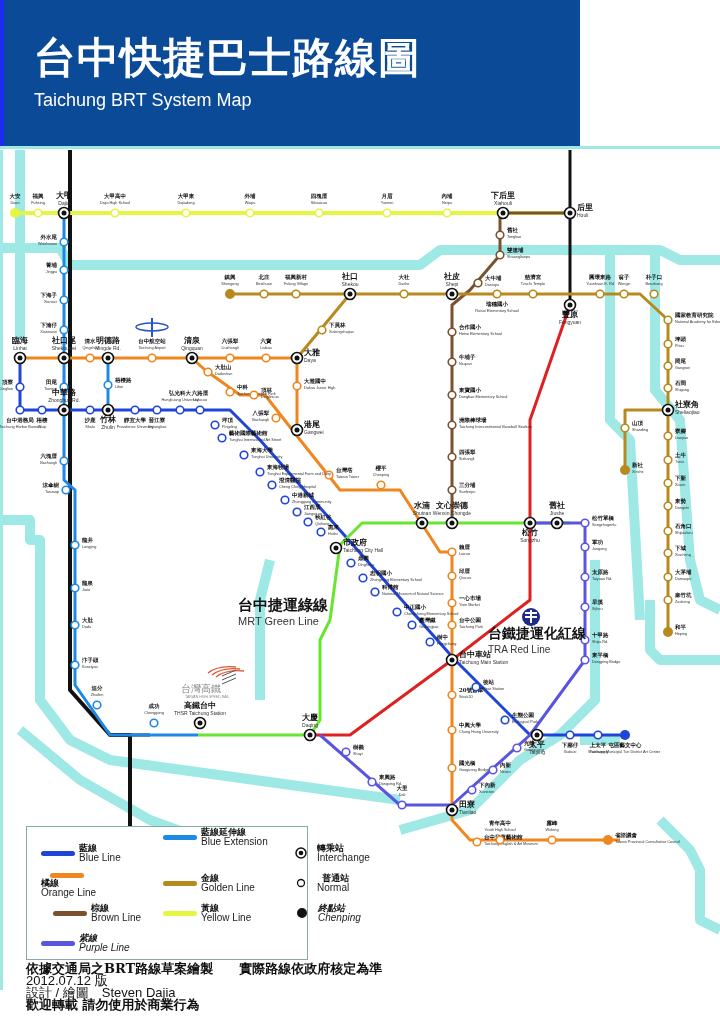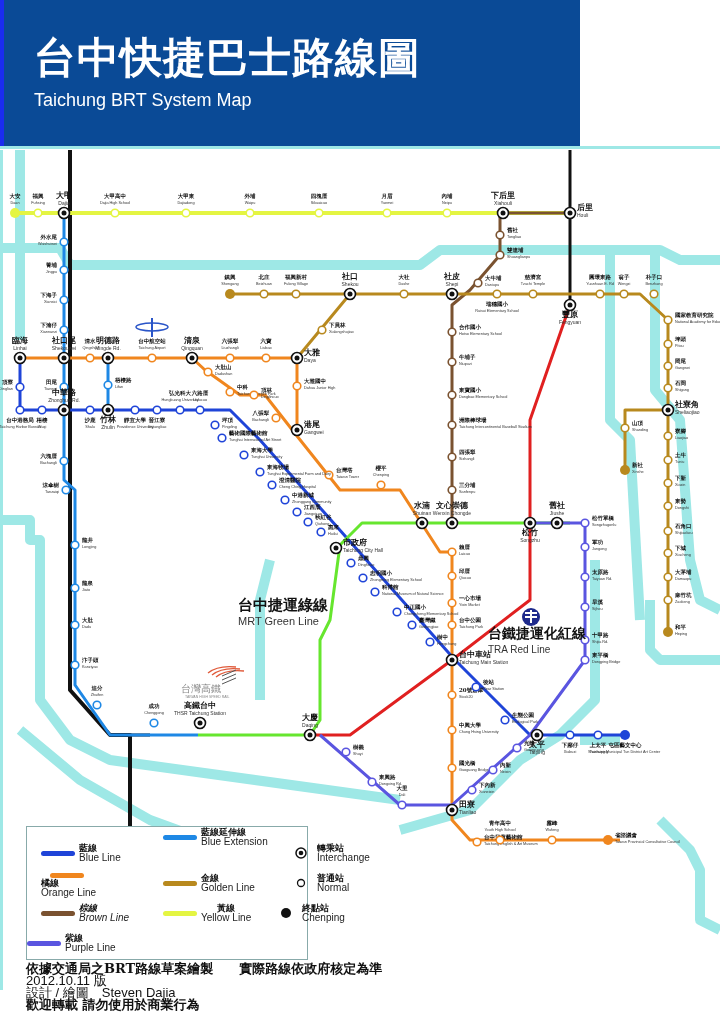--- a/index.html
+++ b/index.html
@@ -852,75 +852,75 @@
         <div class="lg-en">Orange Line</div>
       </div>
     </div>
     <div class="lg-item" style="left: 136px; top: 46px;">
       <div class="lg-swatch" style="background:#b8891e"></div>
     <div class="lg-text">
         <div class="lg-zh">金線</div>
         <div class="lg-en">Golden Line</div>
       </div>
     </div>
-    <div class="lg-item" style="left: 14px; top: 76px; font-style: italic;">
+    <div class="lg-item" style="left: 26px; top: 76px;">
       <div class="lg-swatch" style="background:#7a5230"></div>
     <div class="lg-text">
         <div class="lg-zh">棕線</div>
         <div class="lg-en">Brown Line</div>
       </div>
     </div>
-    <div class="lg-item" style="left: 136px; top: 76px; text-align: center;">
+    <div class="lg-item" style="left: 136px; top: 76px;">
       <div class="lg-swatch" style="background:#e4f542"></div>
     <div class="lg-text">
         <div class="lg-zh">黃線</div>
         <div class="lg-en">Yellow Line</div>
       </div>
     </div>
-    <div class="lg-item" style="left: 0; top: 106px;">
+    <div class="lg-item" style="left: 14px; top: 106px; font-style: italic;">
       <div class="lg-swatch" style="background:#5a55e0"></div>
     <div class="lg-text">
         <div class="lg-zh">紫線</div>
         <div class="lg-en">Purple Line</div>
       </div>
     </div>
     <div class="lg-item" style="left: 268px; top: 16px;">
       <div class="lg-sym">
         <svg width="12" height="12">
           <circle cx="6" cy="6" r="5" fill="#fff" stroke="#111" stroke-width="1.5"></circle>
           <circle cx="6" cy="6" r="2.3" fill="#111"></circle>
         </svg>
       </div>
     <div class="lg-text">
         <div class="lg-zh">轉乘站</div>
         <div class="lg-en">Interchange</div>
       </div>
     </div>
-    <div class="lg-item" style="left: 268px; top: 46px;">
+    <div class="lg-item" style="left: 268px; top: 46px; text-align: right;">
       <div class="lg-sym">
         <svg width="12" height="12">
           <circle cx="6" cy="6" r="3.5" fill="#fff" stroke="#111" stroke-width="1.3"></circle>
         </svg>
       </div>
     <div class="lg-text">
         <div class="lg-zh">普通站</div>
         <div class="lg-en">Normal</div>
       </div>
     </div>
-    <div class="lg-item" style="left: 253px; top: 76px;">
+    <div class="lg-item" style="left: 269px; top: 76px; font-style: italic;">
       <div class="lg-sym">
         <svg width="12" height="12">
           <circle cx="6" cy="6" r="5" fill="#111"></circle>
         </svg>
       </div>
     <div class="lg-text">
         <div class="lg-zh">終點站</div>
         <div class="lg-en">Chenping</div>
       </div>
     </div>
   </div>
 
 <div id="footer">
   <div class="b">依據交通局之BRT路線草案繪製　　實際路線依政府核定為準</div>
-  <div>2012.10.11 版</div>
+  <div>2012.07.12 版</div>
   <div>設計 / 繪圖　Steven Dajia</div>
   <div class="b">歡迎轉載 請勿使用於商業行為</div>
 </div>
 
 </body></html>

